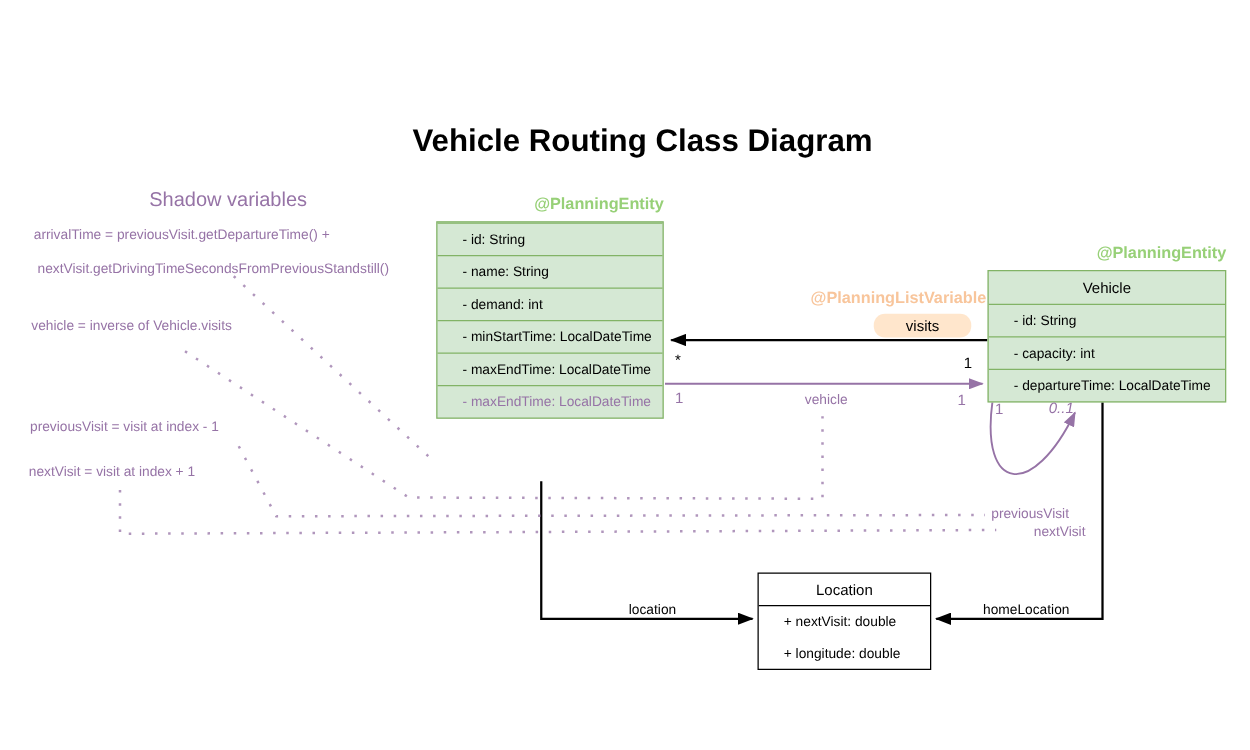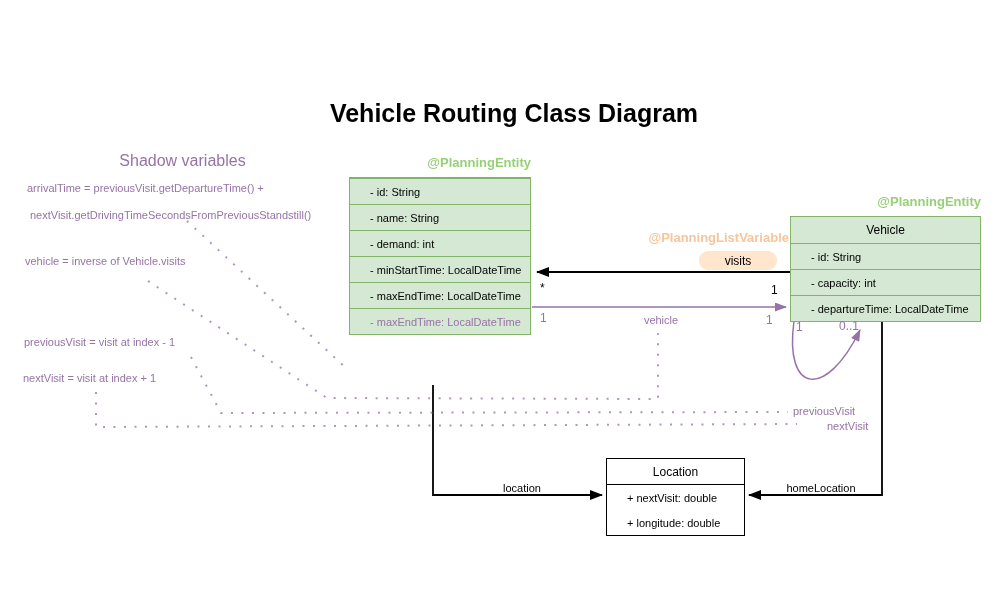--- a/index.html
+++ b/index.html
@@ -109,21 +109,21 @@
   </div>
 
   <div class="abs annotation orange" style="left:609px;width:180px;top:230px;">@PlanningListVariable</div>
   <div class="abs badge">visits</div>
 
   <div class="abs mult black" style="left:540px;top:281px;">*</div>
   <div class="abs mult black" style="left:771px;top:283px;">1</div>
   <div class="abs mult purple" style="left:540px;top:311px;">1</div>
   <div class="abs mult purple" style="left:766px;top:313px;">1</div>
   <div class="abs mult purple" style="left:796px;top:320px;">1</div>
-  <div class="abs mult purple" style="left:839px;top:319px;">0..1</div>
+  <div class="abs mult purple" style="left:839px;top:319px;font-style:italic;">0..1</div>
 
   <div class="abs rel-label purple" style="left:631px;width:60px;top:314px;text-align:center;">vehicle</div>
   <div class="abs rel-label purple" style="left:793px;top:405px;">previousVisit</div>
   <div class="abs rel-label purple" style="left:803px;top:420px;margin-left:24px;">nextVisit</div>
   <div class="abs rel-label black" style="left:482px;width:80px;top:482px;">location</div>
   <div class="abs rel-label black" style="left:781px;width:80px;top:482px;">homeLocation</div>
 
 </div>
 
 </body></html>

